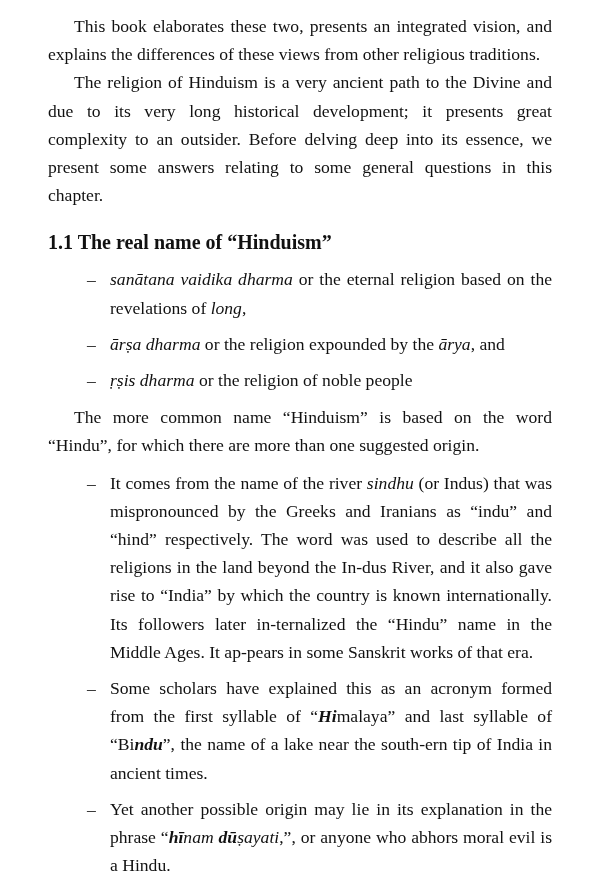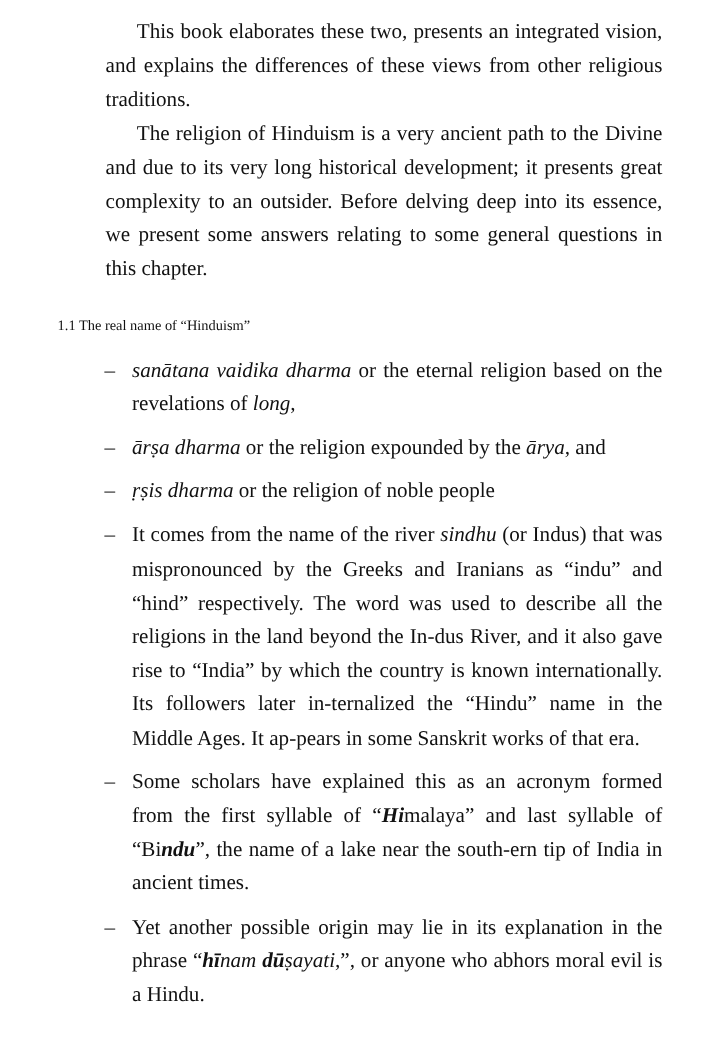--- a/index.html
+++ b/index.html
@@ -28,26 +28,25 @@
     text-align: justify;
     text-justify: inter-word;
     margin: 0;
     hyphens: manual;
   }
   .para + .para {
     margin-top: 0px;
   }
   .indent {
     text-indent: 26px;
-    margin-left: 40px;
   }
   .section-heading {
-    font-size: 12px;
+    font-size: 20px;
     line-height: 28px;
-    font-weight: normal;
+    font-weight: bold;
     margin: 19px 0 8px 0;
     text-align: left;
   }
   .lead-in {
     margin-top: 2px;
   }
   .bullet-list {
     margin: 0;
     padding: 0;
     list-style: none;
@@ -108,20 +107,21 @@
     <li class="bullet-item">
       <span class="dash">–</span>
       <span class="btext"><i>ārṣa dharma</i><span> or the religion expounded by the </span><i>ārya</i><span>, and</span></span>
     </li>
     <li class="bullet-item">
       <span class="dash">–</span>
       <span class="btext"><i>ṛṣis dharma</i><span> or the religion of noble people</span></span>
     </li>
   </ul>
 
+  <p class="para indent" style="margin-top:9px">The more common name “Hinduism” is based on the word “Hindu”, for which there are more than one suggested origin.</p>
 
   <ul class="bullet-list group-two">
     <li class="bullet-item">
       <span class="dash">–</span>
       <span class="btext"><span>It comes from the name of the river </span><i>sindhu</i><span> (or Indus) that was mispronounced by the Greeks and Iranians as “indu” and “hind” respectively. The word was used to describe all the religions in the land beyond the In-​dus River, and it also gave rise to “India” by which the country is known internationally. Its followers later in-​ternalized the “Hindu” name in the Middle Ages. It ap-​pears in some Sanskrit works of that era.</span></span>
     </li>
     <li class="bullet-item">
       <span class="dash">–</span>
       <span class="btext"><span>Some scholars have explained this as an acronym formed from the first syllable of “</span><span class="bi">Hi</span><span>malaya” and last syllable of “Bi</span><span class="bi">ndu</span><span>”, the name of a lake near the south-​ern tip of India in ancient times.</span></span>
     </li>

